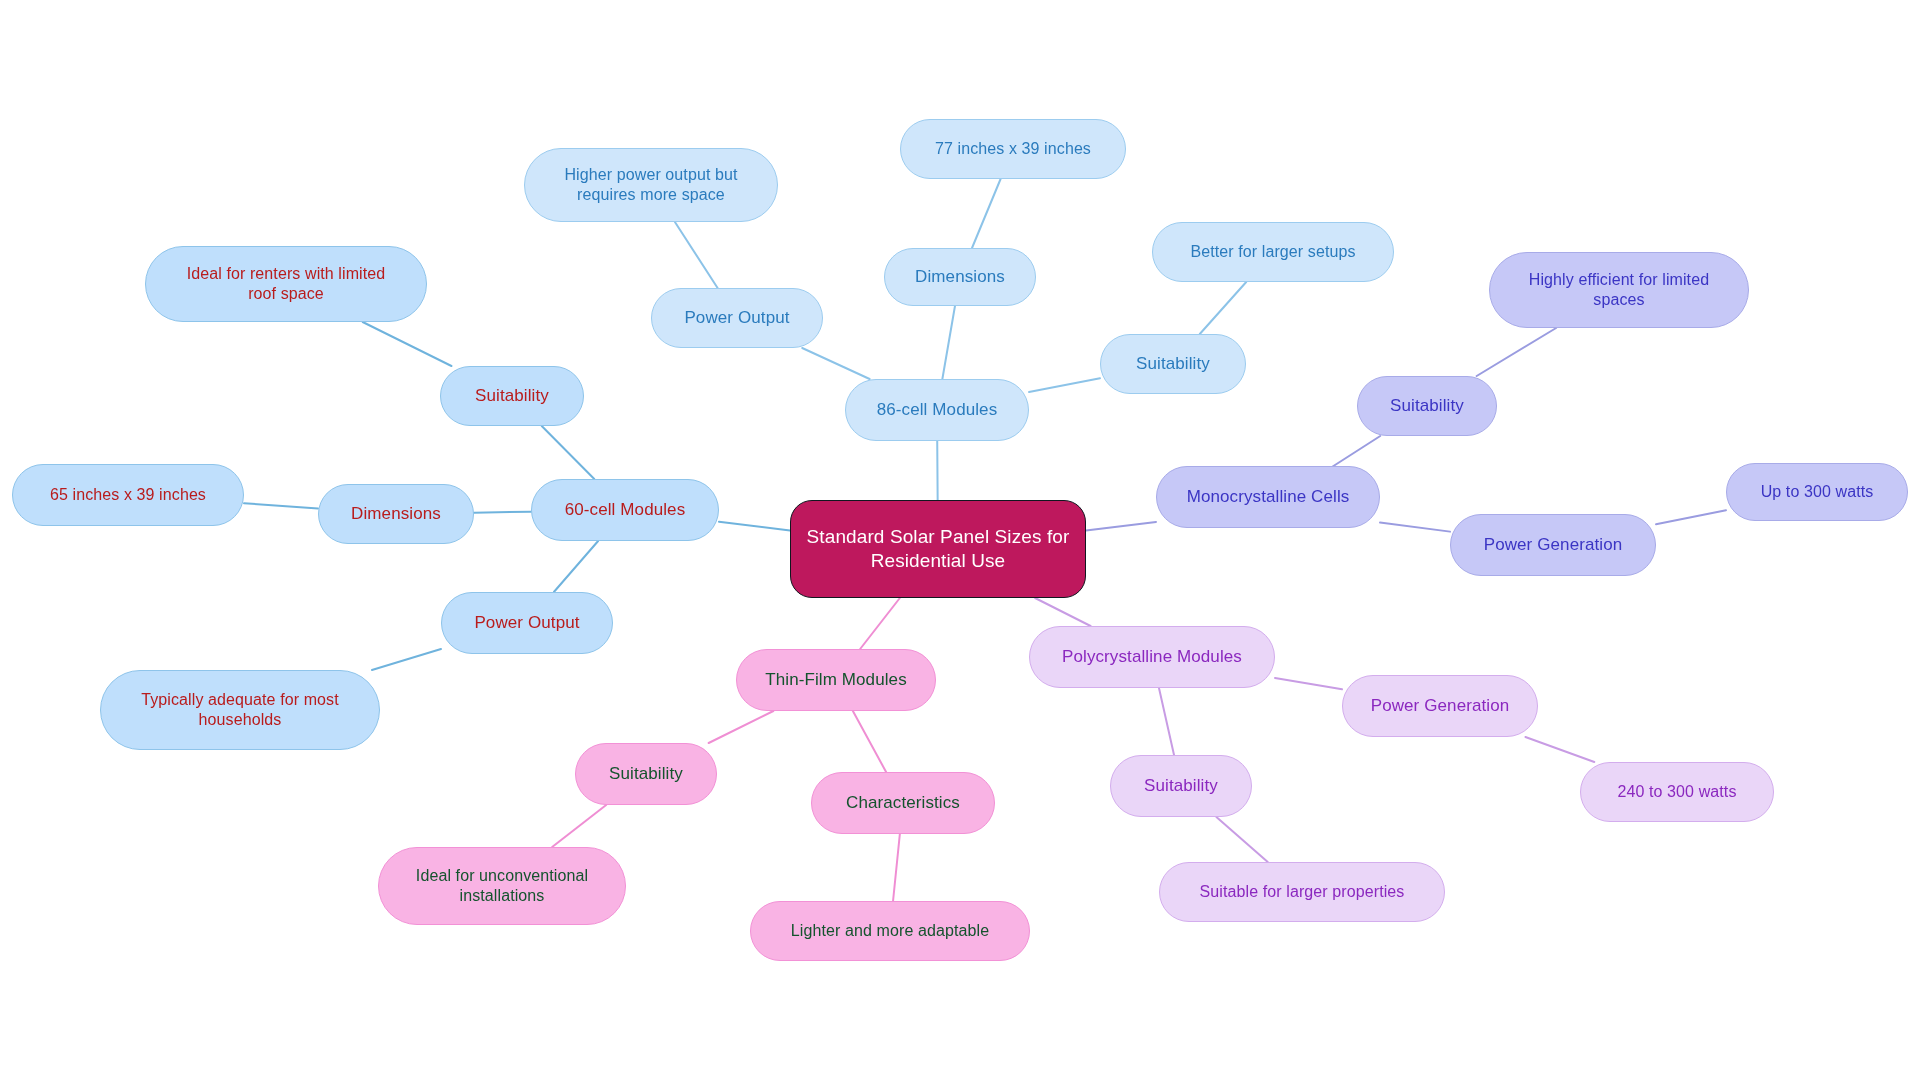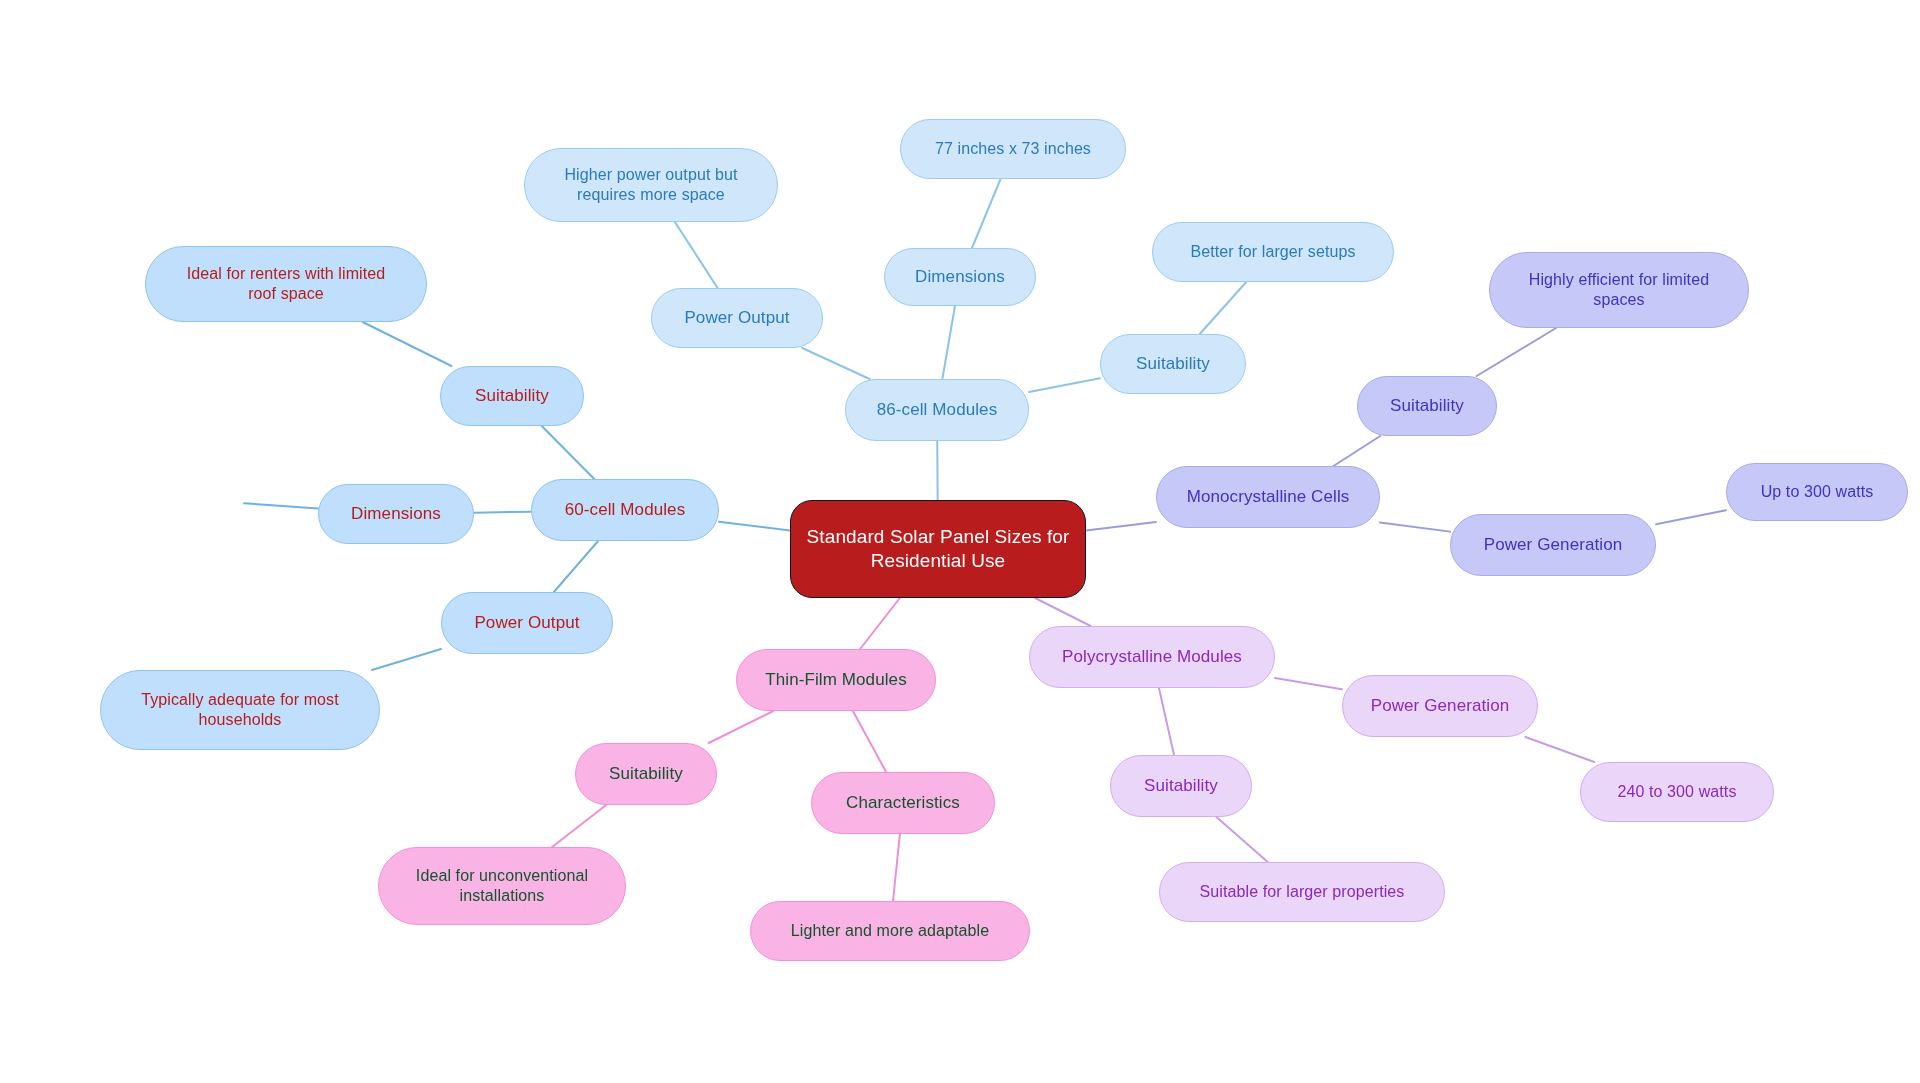--- a/index.html
+++ b/index.html
@@ -36,21 +36,21 @@
     border-radius: 999px;
     border: 1px solid transparent;
     line-height: 1.28;
     padding: 6px 14px;
     white-space: pre-line;
     letter-spacing: 0.1px;
     z-index: 5;
   }
   .node.root {
     border-radius: 22px;
-    background: #b91c1c;
+    background: #be185d;
     color: #ffffff;
     border: 1px solid #11161f;
     font-size: 19px;
     z-index: 9;
   }
   .node.blue {
     background: #bfdffc;
     border-color: #8ec4ea;
     color: #b91c1c;
   }
@@ -113,29 +113,30 @@
       <line x1="899.8473282442748" y1="598" x2="860.1374045801526" y2="649" stroke="#ef8ed3" stroke-width="2" stroke-linecap="round"></line>
       <line x1="773.3404255319149" y1="711" x2="708.6595744680851" y2="743" stroke="#ef8ed3" stroke-width="2" stroke-linecap="round"></line>
       <line x1="606.1428571428571" y1="805" x2="552.1428571428571" y2="847" stroke="#ef8ed3" stroke-width="2" stroke-linecap="round"></line>
       <line x1="852.8861788617886" y1="711" x2="886.1138211382114" y2="772" stroke="#ef8ed3" stroke-width="2" stroke-linecap="round"></line>
       <line x1="899.8515625" y1="834" x2="893.046875" y2="901" stroke="#ef8ed3" stroke-width="2" stroke-linecap="round"></line>
     </svg>
 <div class="node root" style="left: 790px; top: 500px; width: 296px; height: 98px;">Standard Solar Panel Sizes for
 Residential Use</div>
     <div class="node blue hub" style="left: 531px; top: 479px; width: 188px; height: 62px;">60-cell Modules</div>
     <div class="node blue hub" style="left: 318px; top: 484px; width: 156px; height: 60px;">Dimensions</div>
+    <div class="node blue leaf" style="left: 12px; top: 464px; width: 232px; height: 62px;">65 inches x 39 inches</div>
     <div class="node blue hub" style="left: 440px; top: 366px; width: 144px; height: 60px;">Suitability</div>
     <div class="node blue leaf" style="left: 145px; top: 246px; width: 282px; height: 76px;">Ideal for renters with limited
 roof space</div>
     <div class="node blue hub" style="left: 441px; top: 592px; width: 172px; height: 62px;">Power Output</div>
     <div class="node blue leaf" style="left: 100px; top: 670px; width: 280px; height: 80px;">Typically adequate for most
 households</div>
     <div class="node blue-light hub" style="left: 845px; top: 379px; width: 184px; height: 62px;">86-cell Modules</div>
     <div class="node blue-light hub" style="left: 884px; top: 248px; width: 152px; height: 58px;">Dimensions</div>
-    <div class="node blue-light leaf" style="left: 900px; top: 119px; width: 226px; height: 60px;">77 inches x 73 inches</div>
+    <div class="node blue-light leaf" style="left: 900px; top: 119px; width: 226px; height: 60px;">77 inches x 39 inches</div>
     <div class="node blue-light hub" style="left: 651px; top: 288px; width: 172px; height: 60px;">Power Output</div>
     <div class="node blue-light leaf" style="left: 524px; top: 148px; width: 254px; height: 74px;">Higher power output but
 requires more space</div>
     <div class="node blue-light hub" style="left: 1100px; top: 334px; width: 146px; height: 60px;">Suitability</div>
     <div class="node blue-light leaf" style="left: 1152px; top: 222px; width: 242px; height: 60px;">Better for larger setups</div>
     <div class="node violet hub" style="left: 1156px; top: 466px; width: 224px; height: 62px;">Monocrystalline Cells</div>
     <div class="node violet hub" style="left: 1357px; top: 376px; width: 140px; height: 60px;">Suitability</div>
     <div class="node violet leaf" style="left: 1489px; top: 252px; width: 260px; height: 76px;">Highly efficient for limited
 spaces</div>
     <div class="node violet hub" style="left: 1450px; top: 514px; width: 206px; height: 62px;">Power Generation</div>

